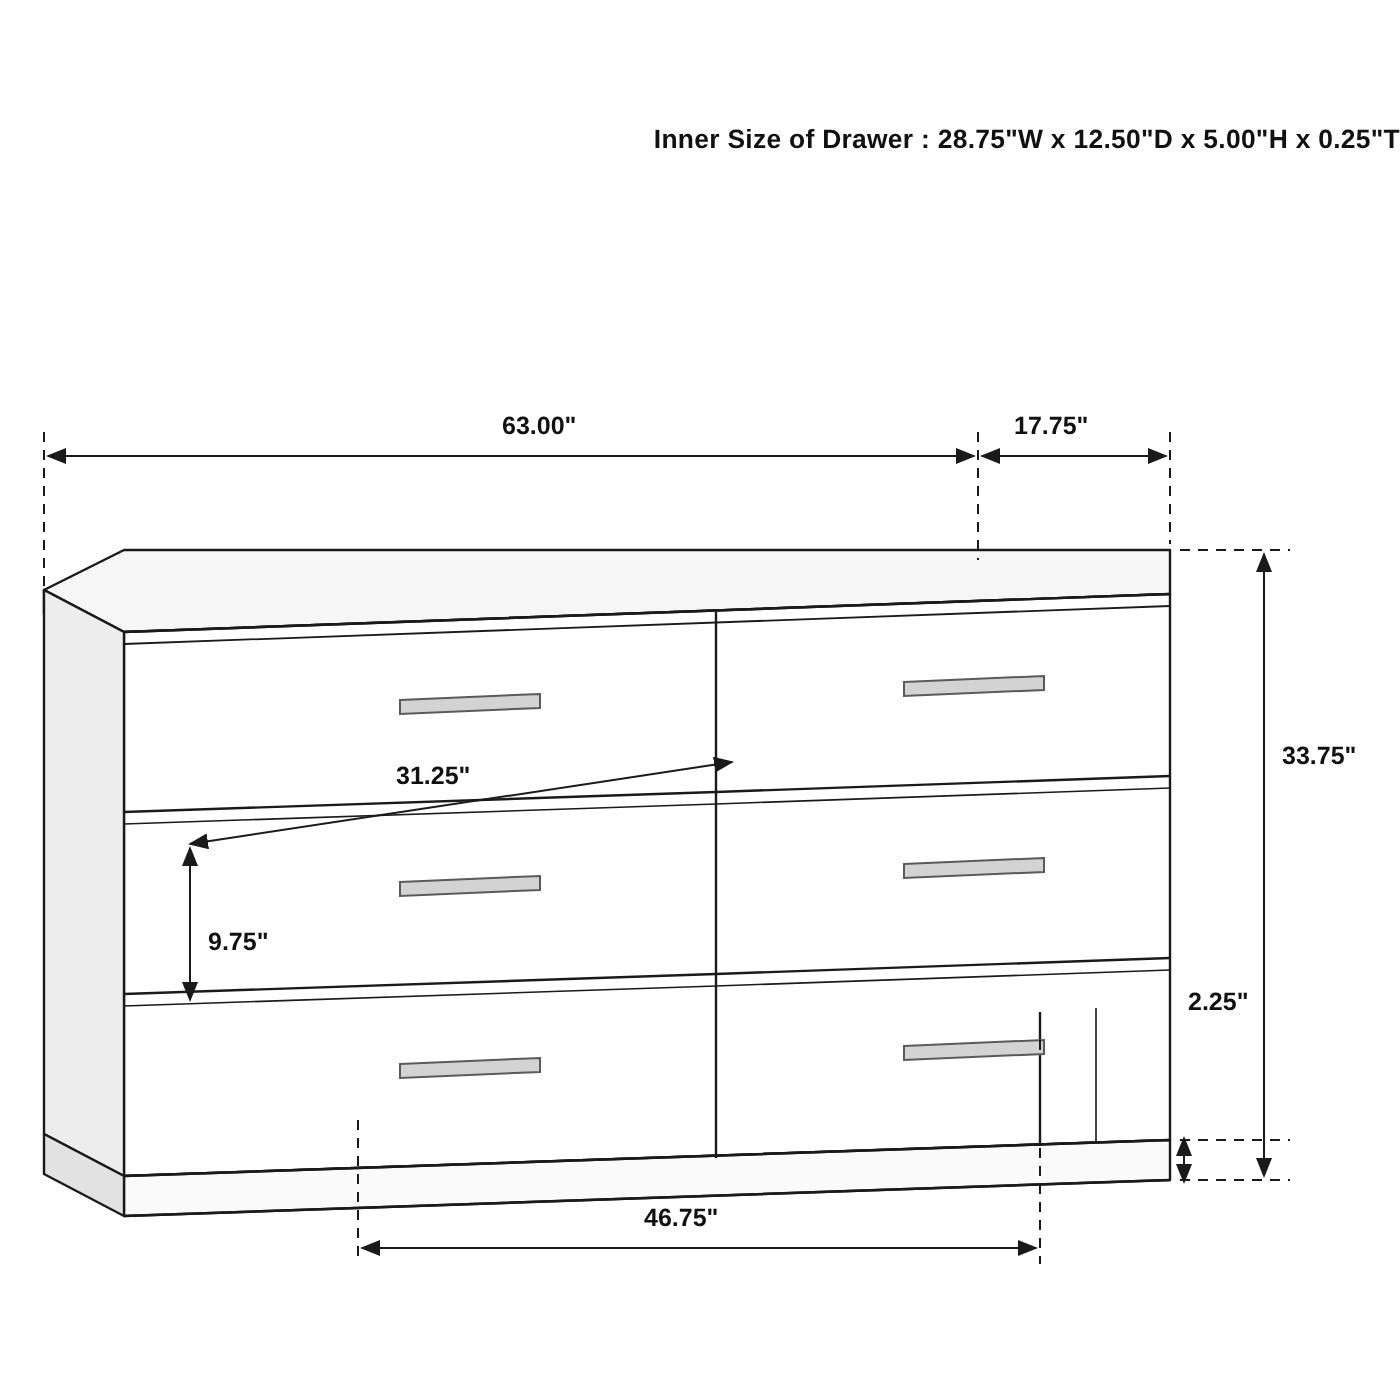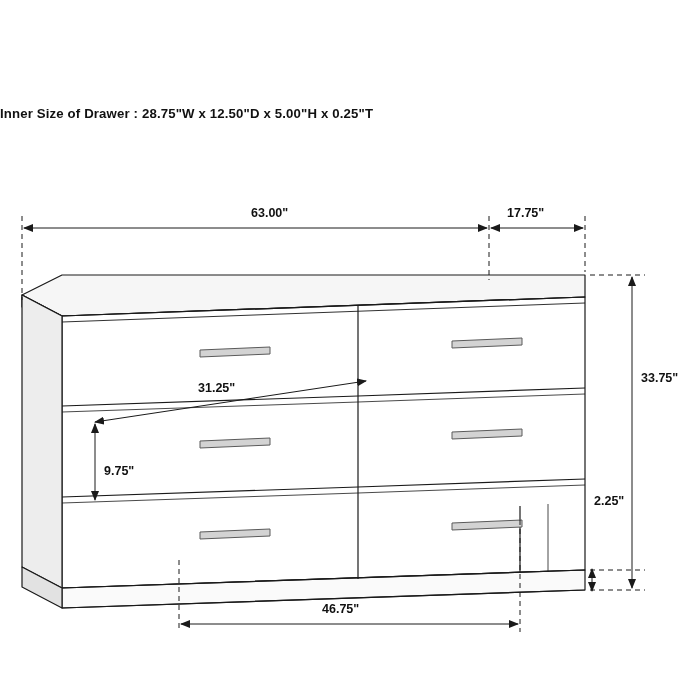--- a/index.html
+++ b/index.html
@@ -18,26 +18,25 @@
   #stage {
     position: relative;
     width: 700px;
     height: 700px;
   }
   .title {
     position: absolute;
     top: 62px;
     left: 0;
     width: 700px;
-    text-align: left;
+    text-align: right;
     font-size: 13.2px;
     font-weight: bold;
     letter-spacing: 0.15px;
     color: #111;
-    margin-top: 44px;
   }
   svg#dwg {
     position: absolute;
     top: 0;
     left: 0;
   }
   .dimtext {
     position: absolute;
     font-size: 12.5px;
     font-weight: bold;

